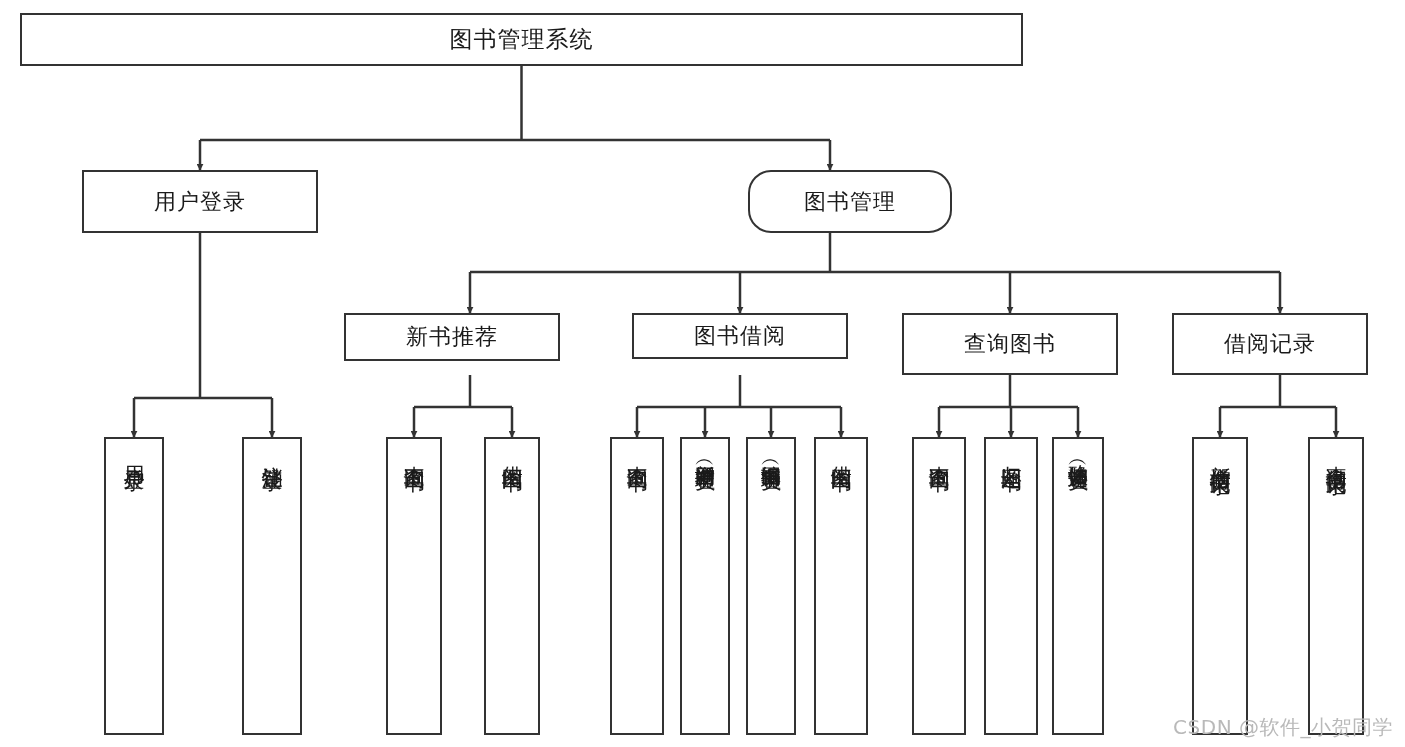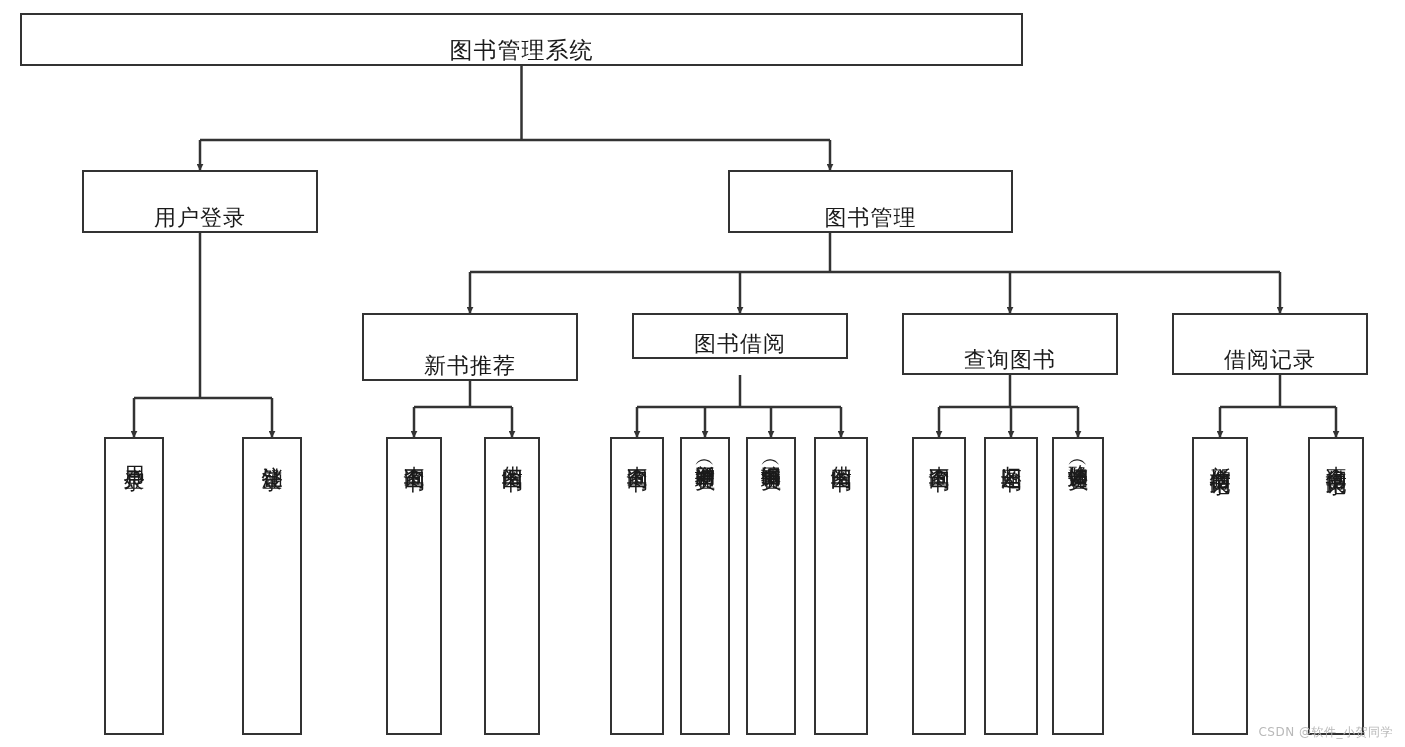--- a/index.html
+++ b/index.html
@@ -25,21 +25,21 @@
     width: 1405px;
     height: 747px;
     pointer-events: none;
   }
   .node {
     position: absolute;
     box-sizing: border-box;
     background: #ffffff;
     border: 2px solid #333333;
     display: flex;
-    align-items: flex-end;
+    align-items: center;
     justify-content: center;
     color: #1a1a1a;
     z-index: 2;
   }
   .node .label {
     display: block;
     text-align: center;
     line-height: 1.18;
     white-space: nowrap;
   }
@@ -65,21 +65,21 @@
     white-space: nowrap;
   }
   .node.vert.tall .label {
     font-size: 20px;
     letter-spacing: 1px;
   }
   #watermark {
     position: absolute;
     right: 12px;
     bottom: 6px;
-    font-size: 12px;
+    font-size: 20px;
     color: #b9b9b9;
     letter-spacing: 0.5px;
     z-index: 5;
     white-space: nowrap;
   }
 </style>
 </head>
 <body>
 
 <div id="canvas">
@@ -123,24 +123,24 @@
       <line x1="1220" y1="407" x2="1220" y2="437" stroke="#333333" stroke-width="2.5" marker-end="url(#arrow)"></line>
       <line x1="1336" y1="407" x2="1336" y2="437" stroke="#333333" stroke-width="2.5" marker-end="url(#arrow)"></line>
     </svg>
   <div id="nodes-layer">
       <div class="node horiz root" style="left: 20px; top: 13px; width: 1003px; height: 53px;">
         <span class="label">图书管理系统</span>
       </div>
       <div class="node horiz" style="left: 82px; top: 170px; width: 236px; height: 63px;">
         <span class="label">用户登录</span>
       </div>
-      <div class="node horiz" style="left: 728px; top: 170px; width: 285px; height: 63px;">
+      <div class="node horiz" style="left: 748px; top: 170px; width: 204px; height: 63px; border-radius: 23px;">
         <span class="label">图书管理</span>
       </div>
-      <div class="node horiz" style="left: 362px; top: 313px; width: 216px; height: 68px;">
+      <div class="node horiz" style="left: 344px; top: 313px; width: 216px; height: 48px;">
         <span class="label">新书推荐</span>
       </div>
       <div class="node horiz" style="left: 632px; top: 313px; width: 216px; height: 46px;">
         <span class="label">图书借阅</span>
       </div>
       <div class="node horiz" style="left: 902px; top: 313px; width: 216px; height: 62px;">
         <span class="label">查询图书</span>
       </div>
       <div class="node horiz" style="left: 1172px; top: 313px; width: 196px; height: 62px;">
         <span class="label">借阅记录</span>

